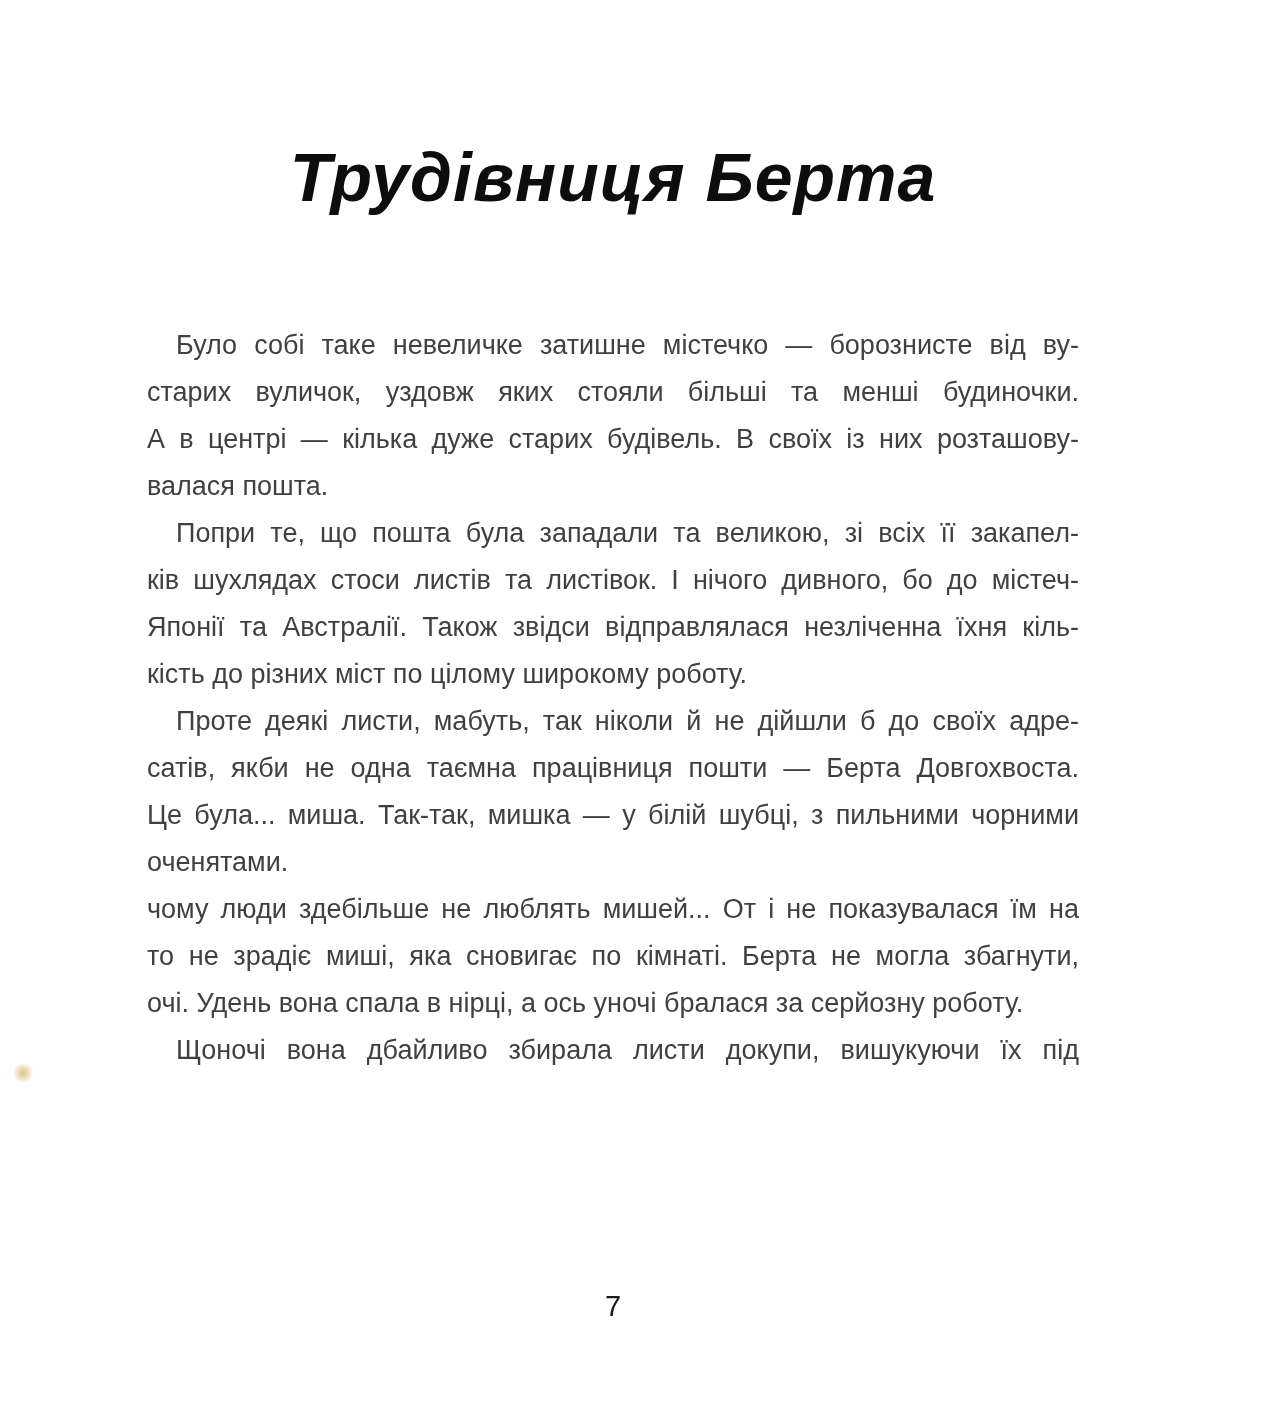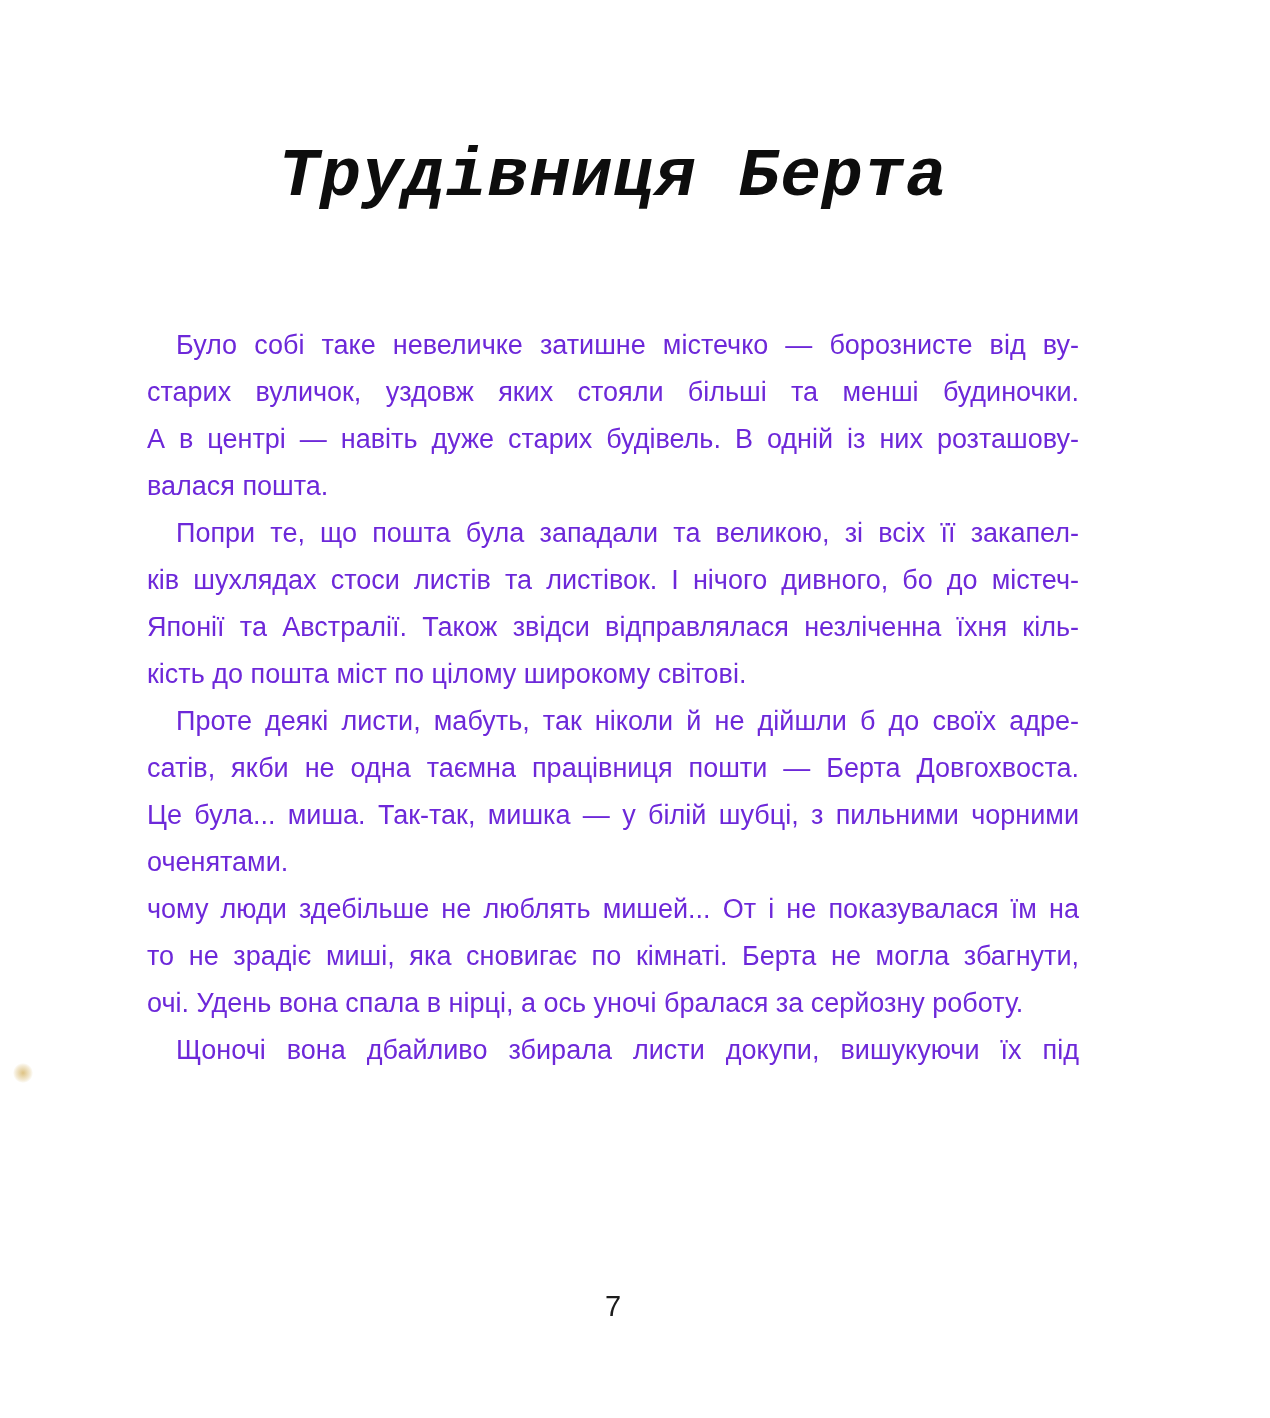--- a/index.html
+++ b/index.html
@@ -16,36 +16,36 @@
     color: #161616;
     overflow: hidden;
   }
   .title {
     position: absolute;
     left: 147px;
     top: 122px;
     width: 932px;
     margin: 0;
     text-align: center;
-    font-family: Liberation Mono, monospace;
+    font-family: Liberation Sans, sans-serif;
     font-style: italic;
     font-weight: 700;
     font-size: 68px;
     line-height: 110px;
     color: #0d0d0d;
     letter-spacing: 1px;
     white-space: nowrap;
   }
   .body-text {
     position: absolute;
     left: 147px;
     top: 322px;
     width: 932px;
     font-size: 27px;
-    color: #6d28d9;
+    color: #404040;
   }
   .para {
     margin: 0;
   }
   .line {
     height: 47px;
     line-height: 47px;
     text-align: justify;
     text-align-last: justify;
     overflow: hidden;
@@ -86,28 +86,28 @@
 
 <div class="page">
   <div class="dust-speck"></div>
 
   <h1 class="title">Трудівниця Берта</h1>
 
   <div class="body-text">
       <div class="para">
         <div class="line first">Було собі таке невеличке затишне містечко — борознисте від ву-</div>
         <div class="line">старих вуличок, уздовж яких стояли більші та менші будиночки.</div>
-        <div class="line">А в центрі — навіть дуже старих будівель. В одній із них розташову-</div>
+        <div class="line">А в центрі — кілька дуже старих будівель. В своїх із них розташову-</div>
         <div class="line flush">валася пошта.</div>
       </div>
       <div class="para">
         <div class="line first">Попри те, що пошта була западали та великою, зі всіх її закапел-</div>
         <div class="line">ків шухлядах стоси листів та листівок. І нічого дивного, бо до містеч-</div>
         <div class="line">Японії та Австралії. Також звідси відправлялася незліченна їхня кіль-</div>
-        <div class="line flush">кість до пошта міст по цілому широкому світові.</div>
+        <div class="line flush">кість до різних міст по цілому широкому роботу.</div>
       </div>
       <div class="para">
         <div class="line first">Проте деякі листи, мабуть, так ніколи й не дійшли б до своїх адре-</div>
         <div class="line">сатів, якби не одна таємна працівниця пошти — Берта Довгохвоста.</div>
         <div class="line">Це була... миша. Так-так, мишка — у білій шубці, з пильними чорними</div>
         <div class="line flush">оченятами.</div>
       </div>
       <div class="para">
         <div class="line">чому люди здебільше не люблять мишей... От і не показувалася їм на</div>
         <div class="line">то не зрадіє миші, яка сновигає по кімнаті. Берта не могла збагнути,</div>

